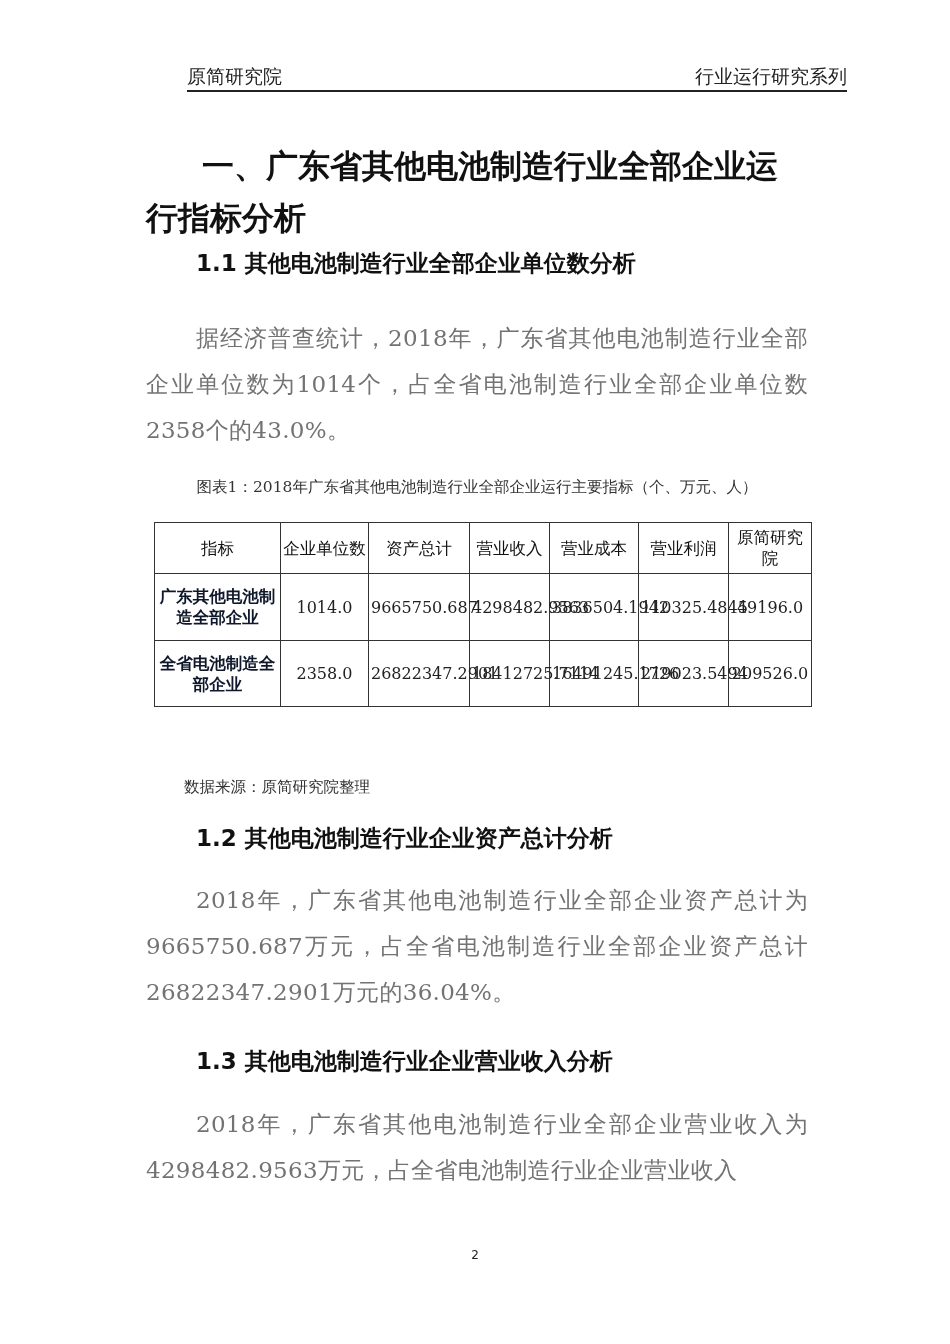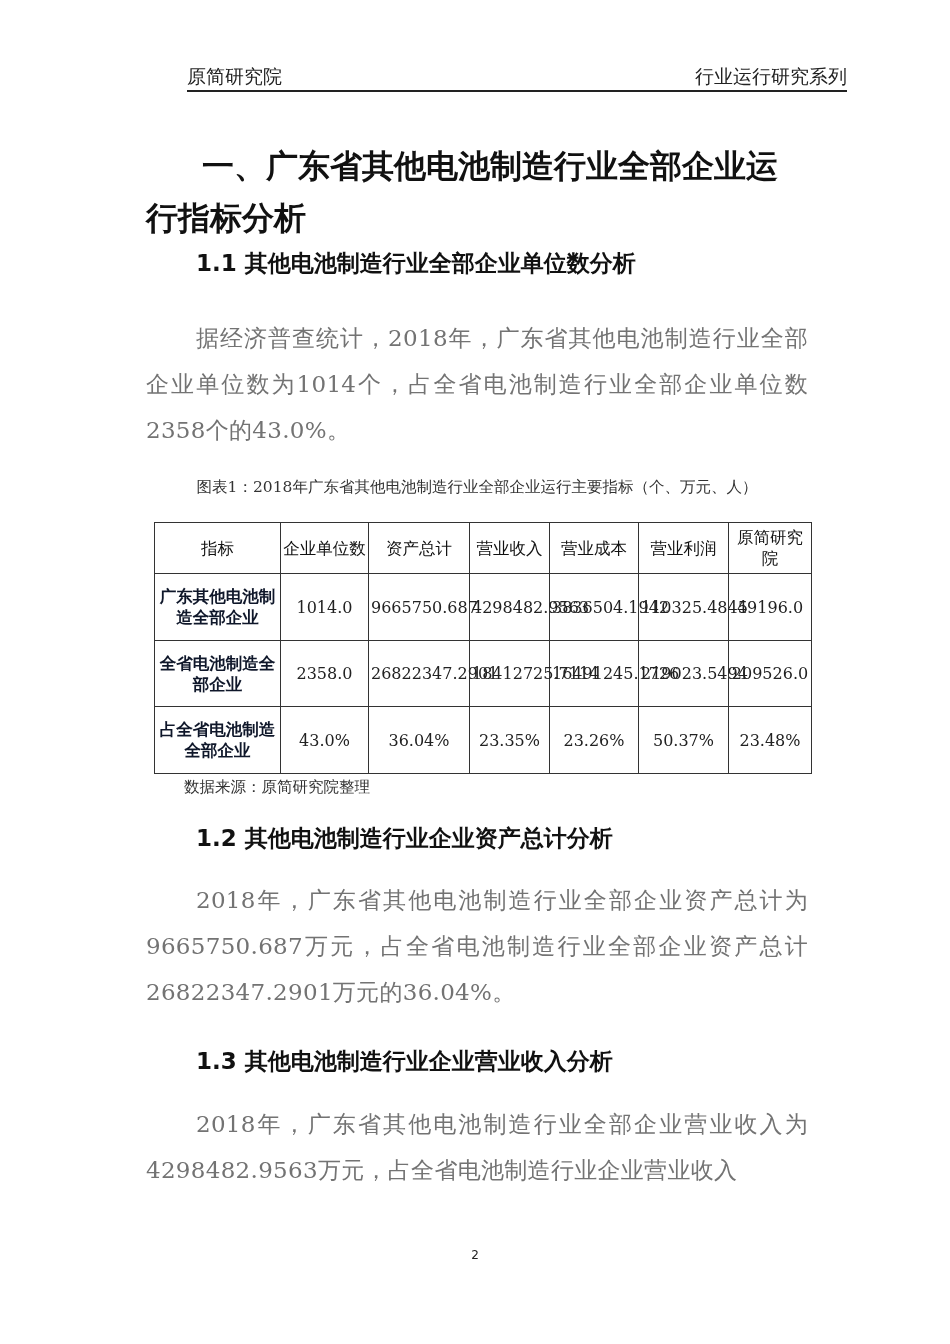--- a/index.html
+++ b/index.html
@@ -109,29 +109,20 @@
   </tr>
   <tr style="height:66px;">
     <td class="rowhead">全省电池制造全部企业</td>
     <td class="num">2358.0</td>
     <td class="num">26822347.2901</td>
     <td class="num">18412725.7114</td>
     <td class="num">16491245.1726</td>
     <td class="num">219023.5494</td>
     <td class="num">209526.0</td>
   </tr>
-  <tr style="height:67px;">
-    <td class="rowhead">占全省电池制造全部企业</td>
-    <td class="num">43.0%</td>
-    <td class="num">36.04%</td>
-    <td class="num">23.35%</td>
-    <td class="num">23.26%</td>
-    <td class="num">50.37%</td>
-    <td class="num">23.48%</td>
-  </tr>
 </tbody>
   </table>
 
 <div class="source">数据来源：原简研究院整理</div>
 
 <div class="h2" style="top:823px;">1.2 其他电池制造行业企业资产总计分析</div>
 <div class="para" style="top:877px;">2018年，广东省其他电池制造行业全部企业资产总计为9665750.687万元，占全省电池制造行业全部企业资产总计26822347.2901万元的36.04%。</div>
 
 <div class="h2" style="top:1046px;">1.3 其他电池制造行业企业营业收入分析</div>
 <div class="para" style="top:1101px;">2018年，广东省其他电池制造行业全部企业营业收入为4298482.9563万元，占全省电池制造行业企业营业收入</div>

